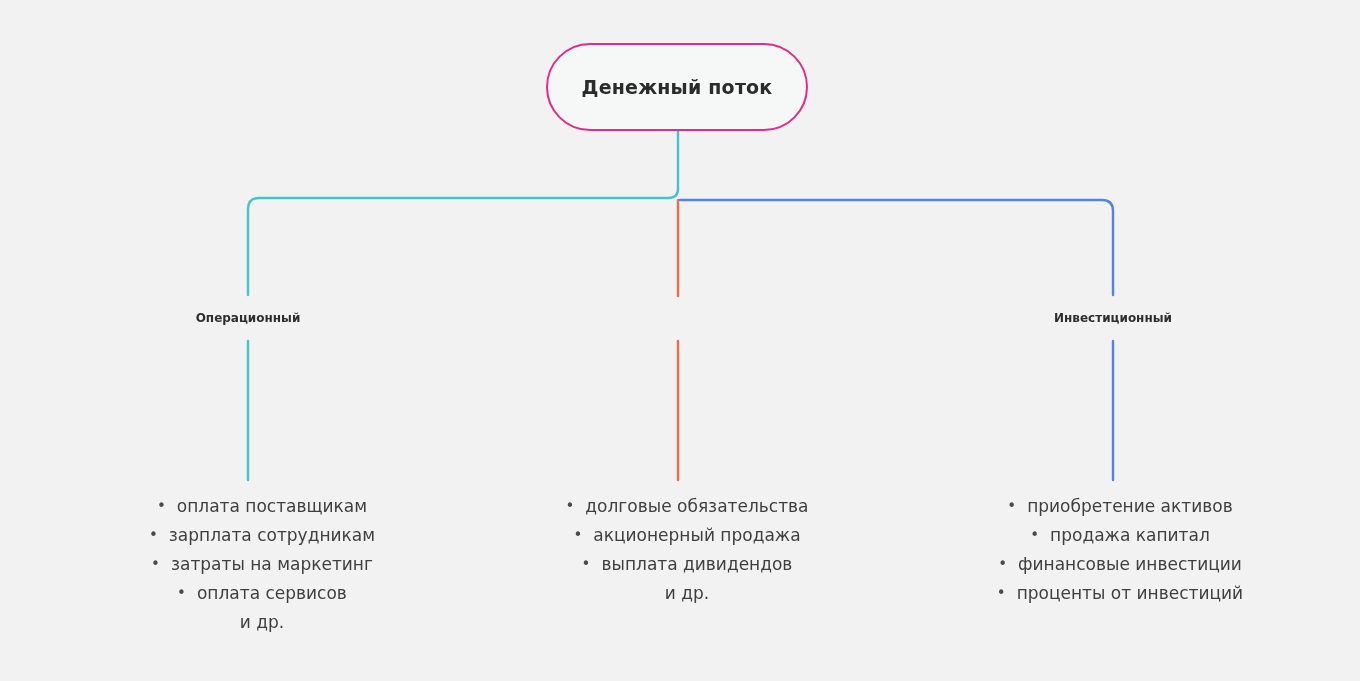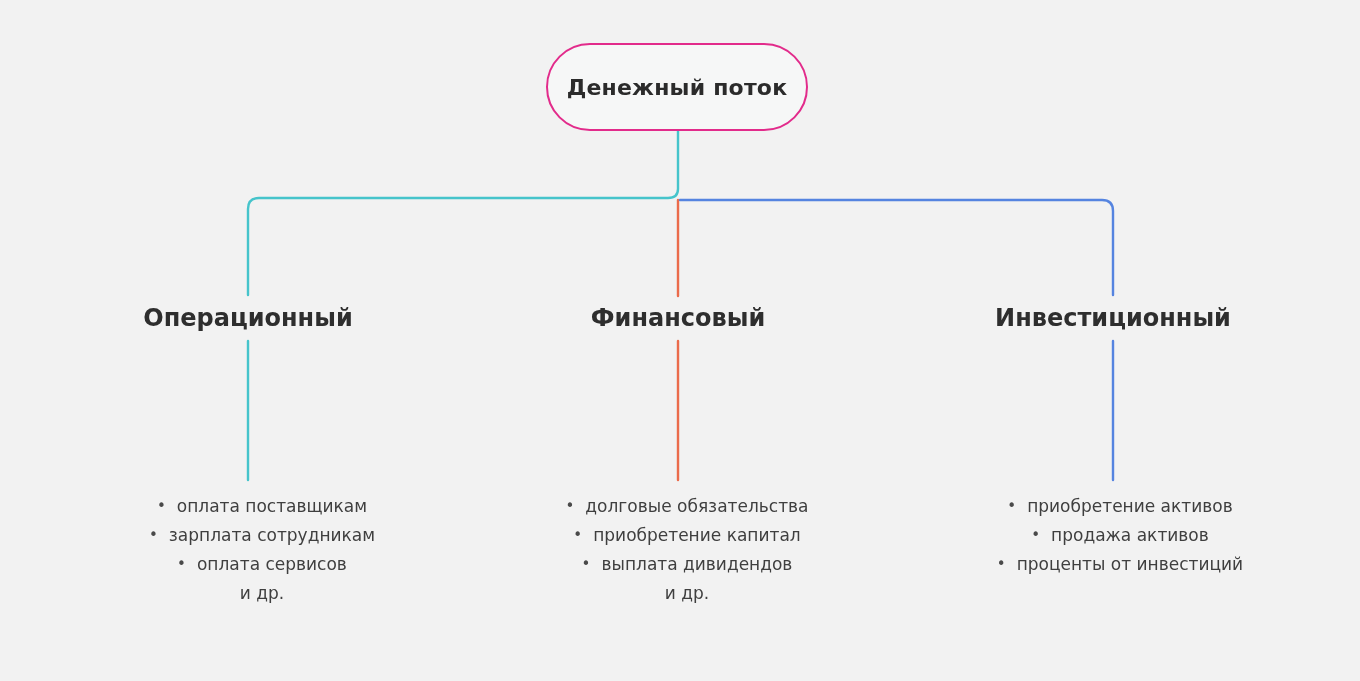--- a/index.html
+++ b/index.html
@@ -29,33 +29,33 @@
     width: 262px; height: 88px;
     border: 2px solid #e22b8b;
     border-radius: 44px;
     background: #f6f7f7;
     display: flex;
     align-items: center;
     justify-content: center;
     cursor: pointer;
   }
   .root-node .root-label {
-    font-size: 22px;
+    font-size: 19px;
     font-weight: 700;
     color: #2b2b2b;
     letter-spacing: 0.2px;
   }
   .branch-label {
     position: absolute;
     width: 260px;
     top: 301px;
     height: 34px;
     line-height: 34px;
     text-align: center;
-    font-size: 24px;
+    font-size: 12px;
     font-weight: 700;
     color: #2e2e2e;
     cursor: pointer;
   }
   .branch-label.op  { left: 118px; }
   .branch-label.fin { left: 548px; }
   .branch-label.inv { left: 983px; }
   .branch-list {
     position: absolute;
     width: 340px;
@@ -94,37 +94,38 @@
 
     <path d="M680,200 H1102 Q1113,200 1113,211 V295" stroke="#5584e0" stroke-width="2.4" stroke-linecap="round"></path>
     <path d="M1113,341 V480" stroke="#5584e0" stroke-width="2.4" stroke-linecap="round"></path>
   </svg>
 
   <div class="root-node">
     <span class="root-label">Денежный поток</span>
   </div>
 
   <div class="branch-label op">Операционный</div>
-  <div class="branch-label fin">Финансовый</div>
   <div class="branch-label inv">Инвестиционный</div>
 
   <div class="branch-list op">
     <div class="row"><span class="bullet">•</span><span>оплата поставщикам</span></div>
     <div class="row"><span class="bullet">•</span><span>зарплата сотрудникам</span></div>
+    <div class="row"><span class="bullet">•</span><span>затраты на маркетинг</span></div>
     <div class="row"><span class="bullet">•</span><span>оплата сервисов</span></div>
     <div class="row">и др.</div>
   </div>
 
   <div class="branch-list fin">
     <div class="row"><span class="bullet">•</span><span>долговые обязательства</span></div>
-    <div class="row"><span class="bullet">•</span><span>приобретение капитал</span></div>
+    <div class="row"><span class="bullet">•</span><span>акционерный продажа</span></div>
     <div class="row"><span class="bullet">•</span><span>выплата дивидендов</span></div>
     <div class="row">и др.</div>
   </div>
 
   <div class="branch-list inv">
     <div class="row"><span class="bullet">•</span><span>приобретение активов</span></div>
-    <div class="row"><span class="bullet">•</span><span>продажа активов</span></div>
+    <div class="row"><span class="bullet">•</span><span>продажа капитал</span></div>
+    <div class="row"><span class="bullet">•</span><span>финансовые инвестиции</span></div>
     <div class="row"><span class="bullet">•</span><span>проценты от инвестиций</span></div>
 
   </div>
 
 </div>
 
 </body></html>

